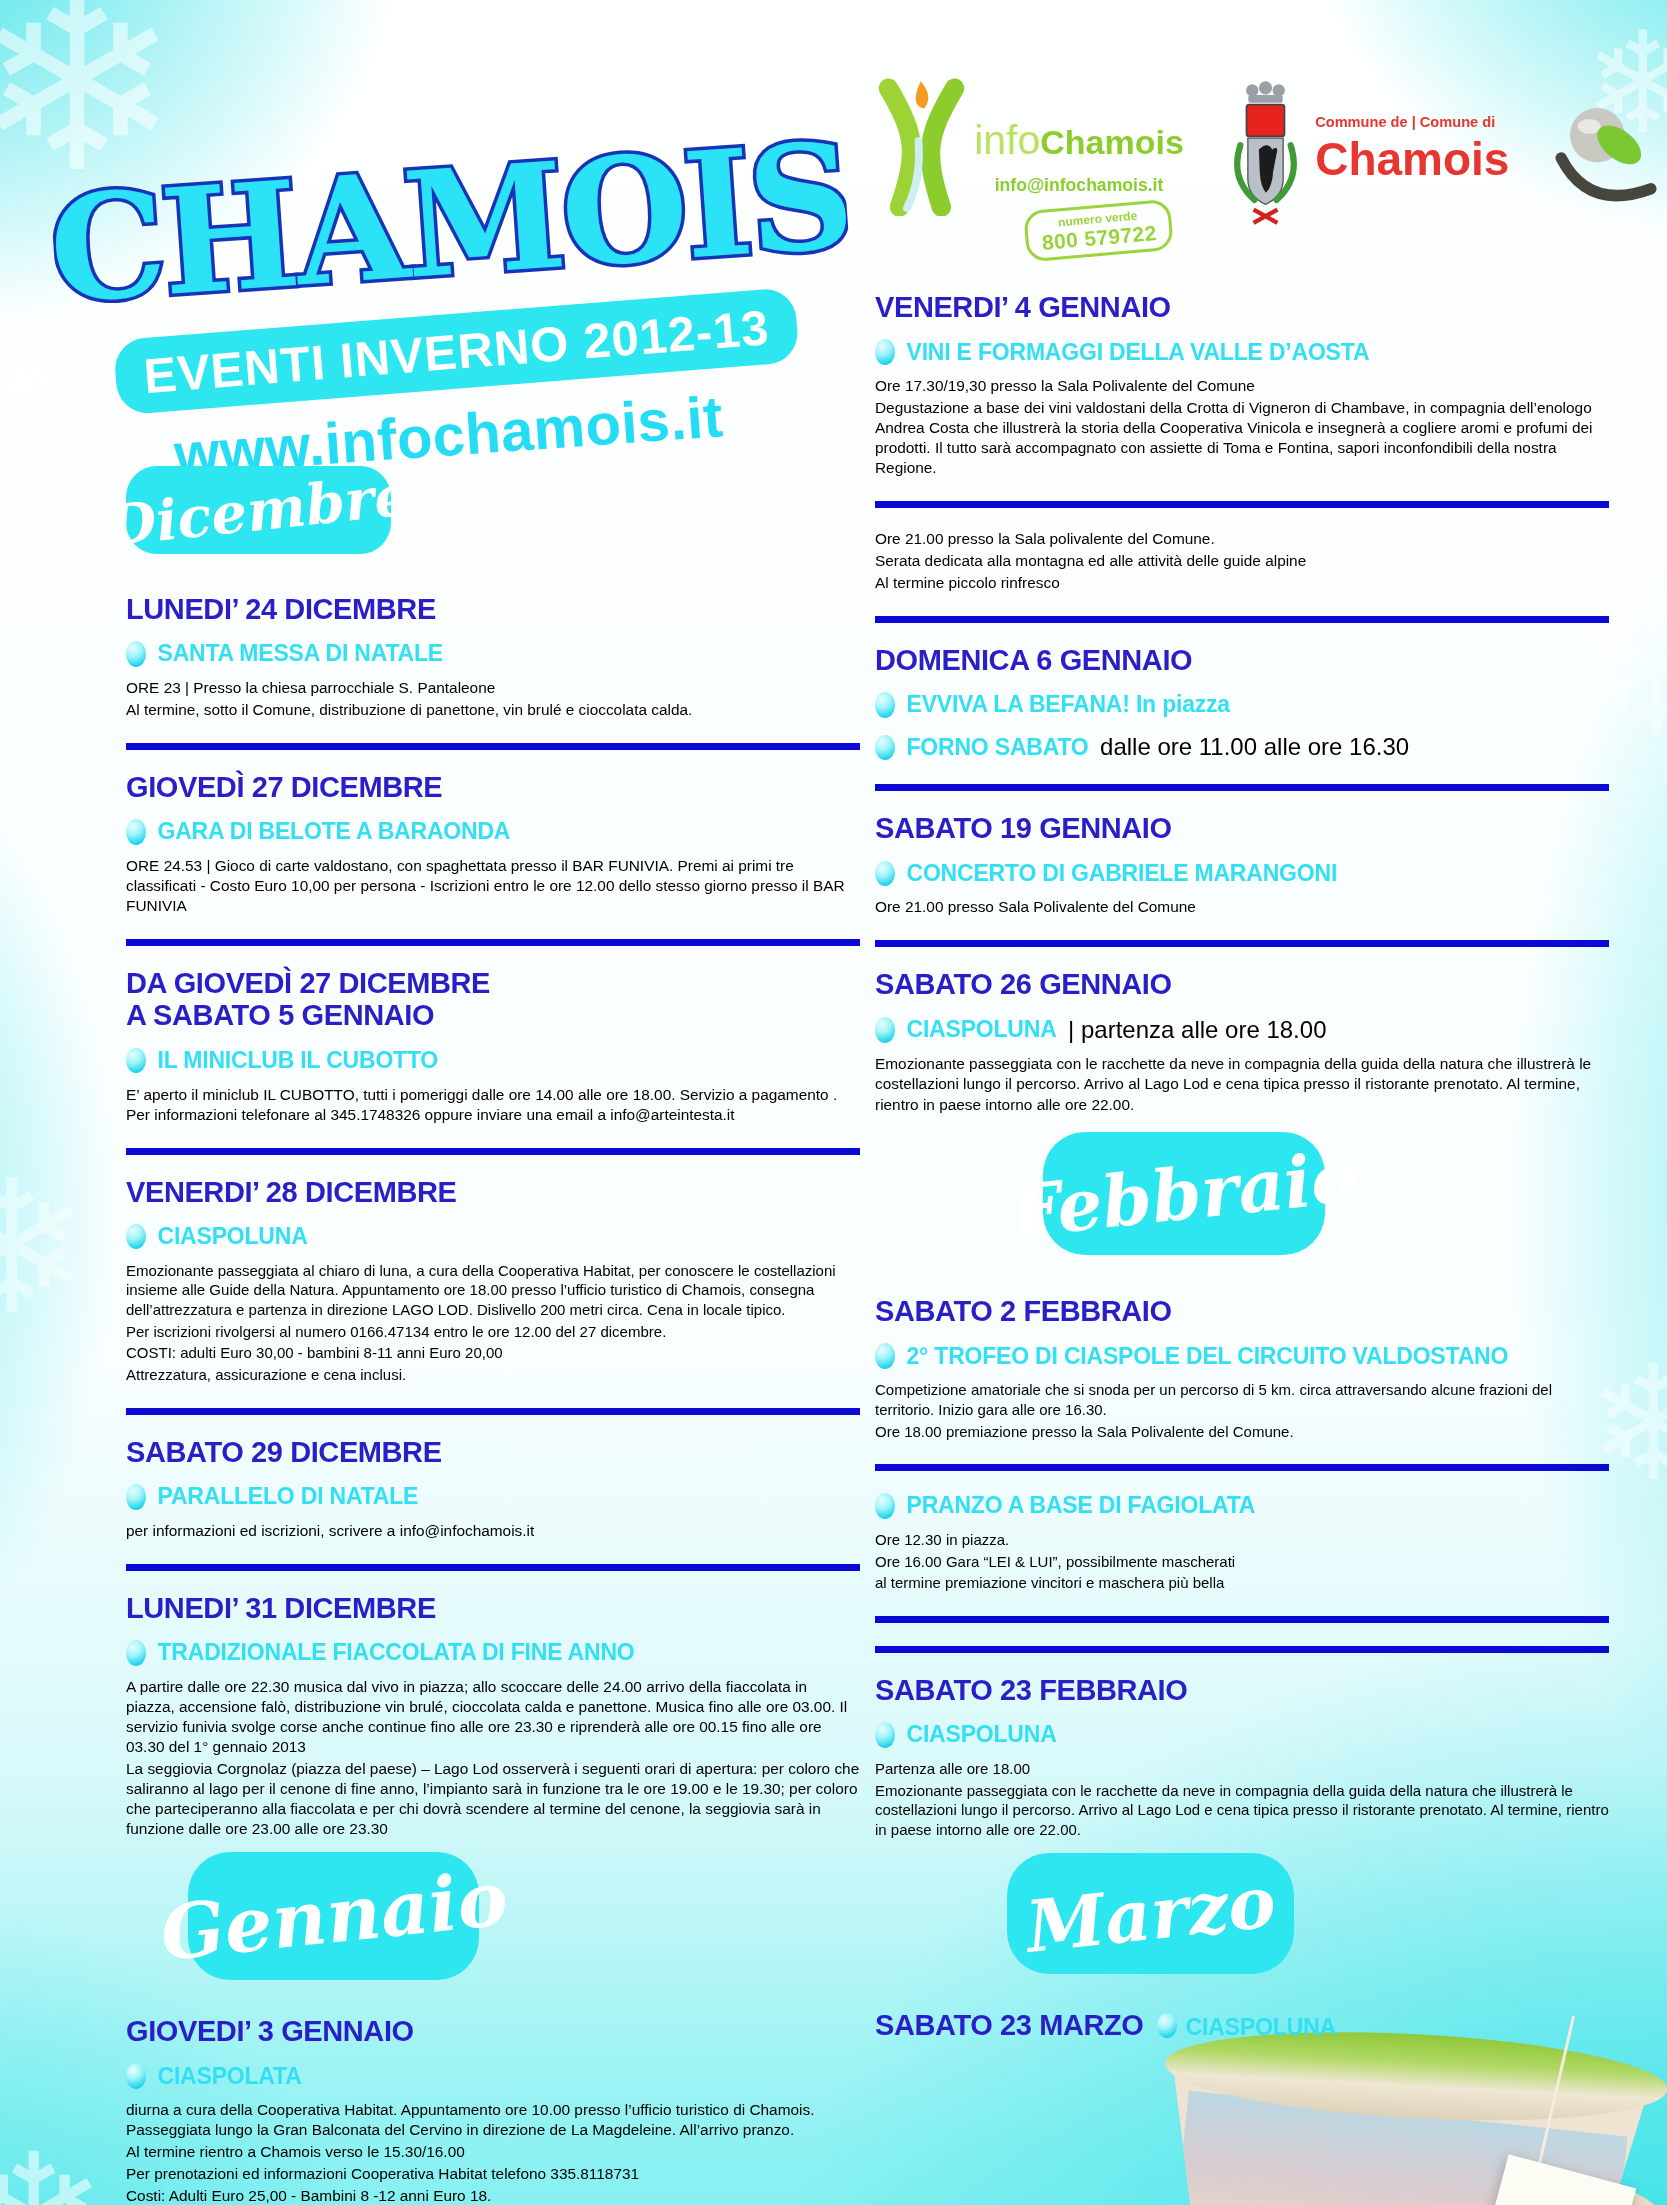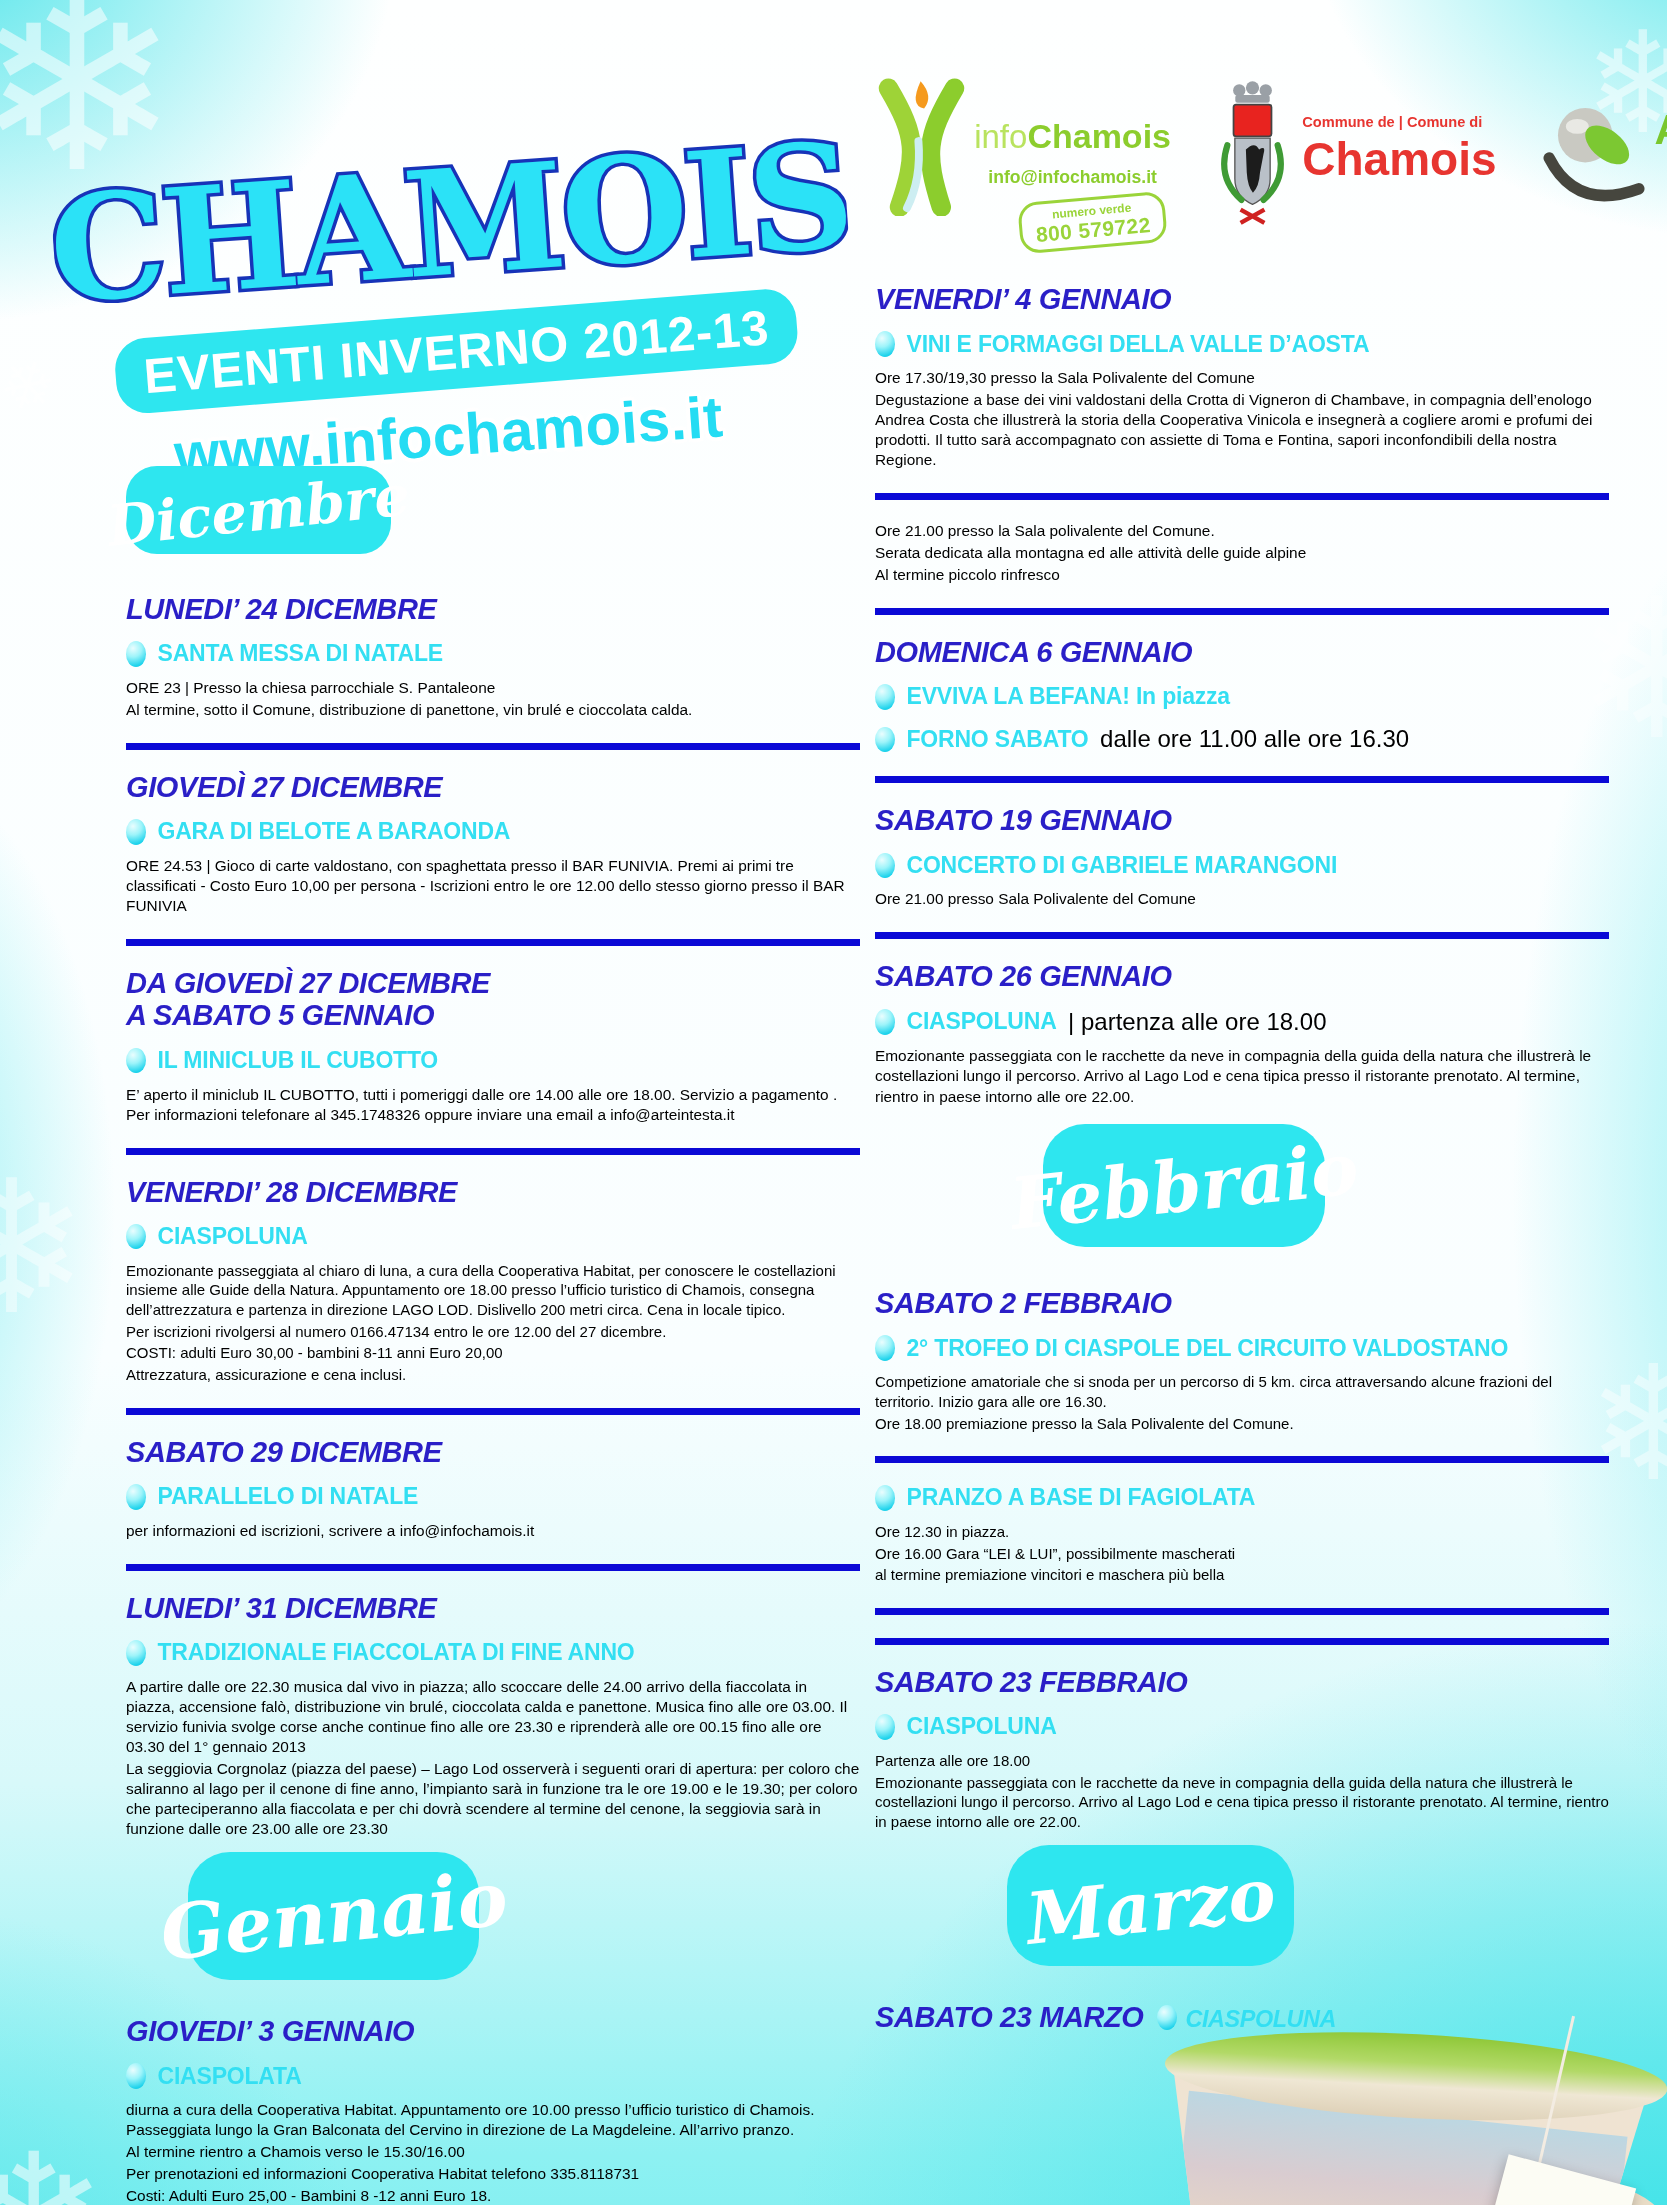--- a/index.html
+++ b/index.html
@@ -36,21 +36,21 @@
     margin:11.5px 0 0 106px;font-size:58px;font-weight:bold;color:#24dcf3;letter-spacing:0.4px;
     text-shadow:-3.1px -3.1px 0 #fff,3.1px -3.1px 0 #fff,-3.1px 3.1px 0 #fff,3.1px 3.1px 0 #fff,
       -4px 0 0 #fff,4px 0 0 #fff,0 -4px 0 #fff,0 4px 0 #fff;
   }
 
   
   .logos{display:flex;align-items:flex-start;gap:44px;margin:0 0 35px 0;min-height:150px;}
   .logo-info{display:flex;gap:6.2px;}
   .logo-info-text{display:flex;flex-direction:column;align-items:center;margin-top:42px;}
   .brand-line{white-space:nowrap;}
-  .brand-light{font-size:33px;color:#b9e35f;}
+  .brand-light{font-size:41px;color:#b9e35f;}
   .brand-bold{font-size:34px;font-weight:bold;color:#8ccd2d;}
   .info-email{font-size:17.6px;font-weight:bold;color:#8ccd2d;margin-top:10.6px;}
   .phone-pill{
     margin-top:9.7px;margin-left:40px;border:3.5px solid #9ad43a;border-radius:19.4px;
     padding:3.5px 13.2px;transform:rotate(-5deg);text-align:center;color:#9ad43a;
   }
   .phone-label{display:block;font-size:12px;font-weight:bold;}
   .phone-number{display:block;font-size:21px;font-weight:bold;letter-spacing:0.4px;}
   .logo-comune{display:flex;gap:12.3px;margin-top:4.4px;}
   .comune-text{display:flex;flex-direction:column;margin-top:35px;}
@@ -69,21 +69,21 @@
     background:#2ee6ef;color:#fff;display:flex;align-items:center;justify-content:center;
     font-family:"DejaVu Serif",serif;font-style:italic;font-weight:bold;
   }
   .badge span{transform:rotate(-6deg);}
   .badge-dec{width:265px;height:88px;border-radius:31px;font-size:56px;margin:7px 0 39px 0;}
   .badge-gen{width:291px;height:128px;border-radius:42px;font-size:75px;margin:13.2px 0 35px 62px;}
   .badge-feb{width:282px;height:123px;border-radius:42px;font-size:71px;margin:17.6px 0 40px 168px;}
   .badge-mar{width:287px;height:121px;border-radius:42px;font-size:71px;margin:13.2px 0 35px 132px;}
 
   .event{margin-bottom:3.5px;}
-  .date{margin:0 0 4.4px 0;font-size:29px;font-weight:bold;color:#2a1fc7;line-height:1.12;letter-spacing:-0.4px;font-style:italic;}
+  .date{margin:0 0 4.4px 0;font-size:29px;font-weight:bold;color:#2a1fc7;line-height:1.12;letter-spacing:-0.4px;}
   .date-line{display:block;}
   .date-inline .date-line{display:inline;}
   .bullet{
     width:20px;height:25.6px;border-radius:50%;flex:none;
     background:radial-gradient(circle at 35% 28%,#eafdfe 0%,#9df4fa 38%,#1ed3ec 78%,#12c3de 100%);
   }
   .date .bullet{display:inline-block;vertical-align:middle;margin:0 8.8px 4.4px 13.2px;}
   .inline-topic{color:#33dff2;font-size:23.4px;line-height:1.25;}
   .topic-line{display:flex;align-items:center;gap:11.5px;margin:15px 0 10.6px 0;}
   .topic-label{font-size:23px;font-weight:bold;color:#33dff2;letter-spacing:-0.2px;white-space:nowrap;}

